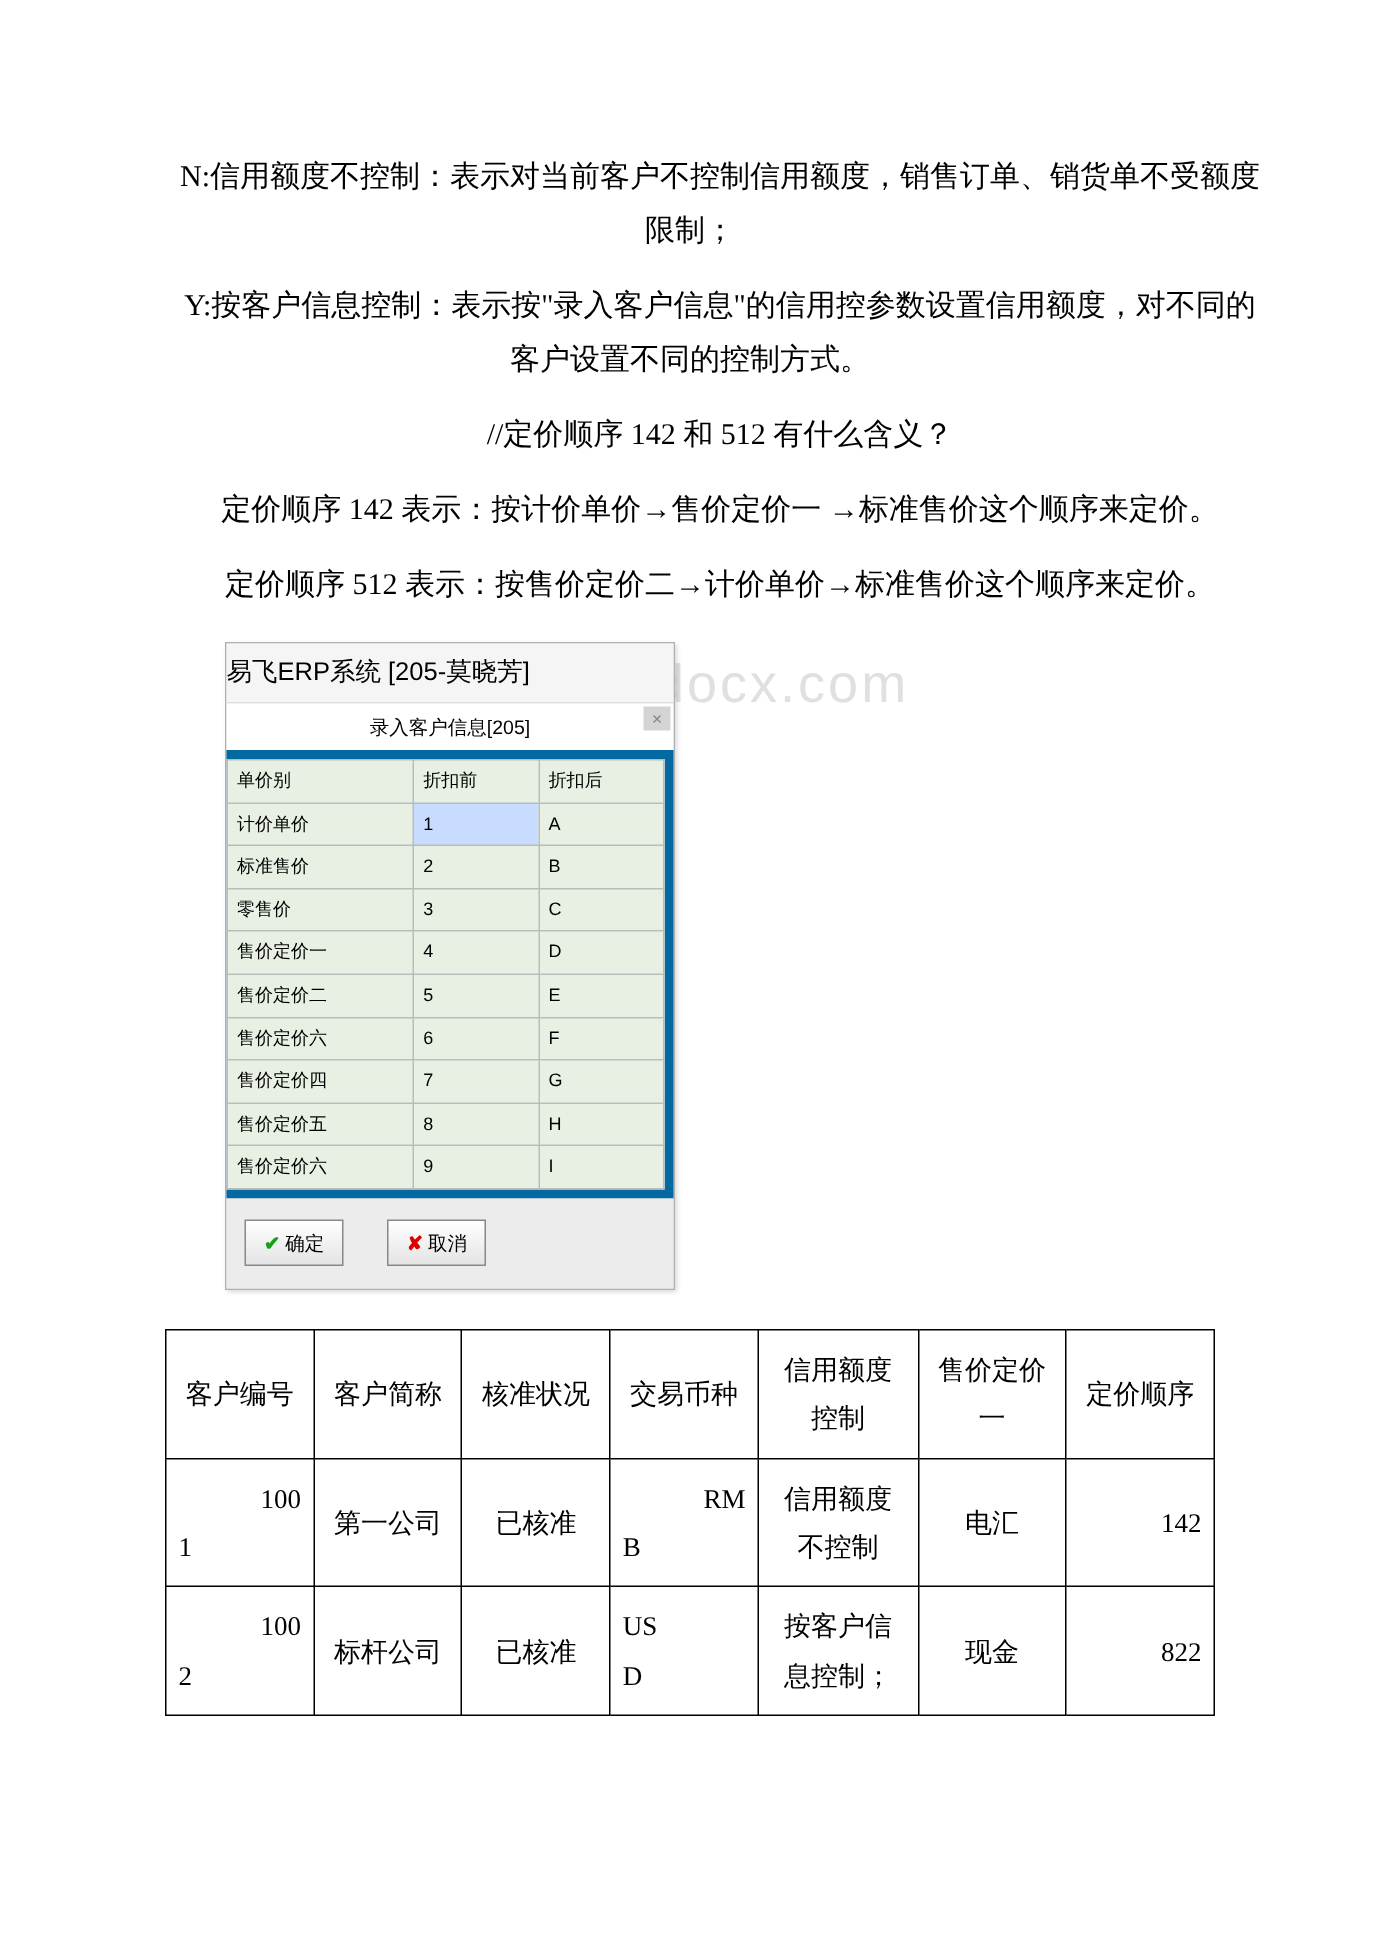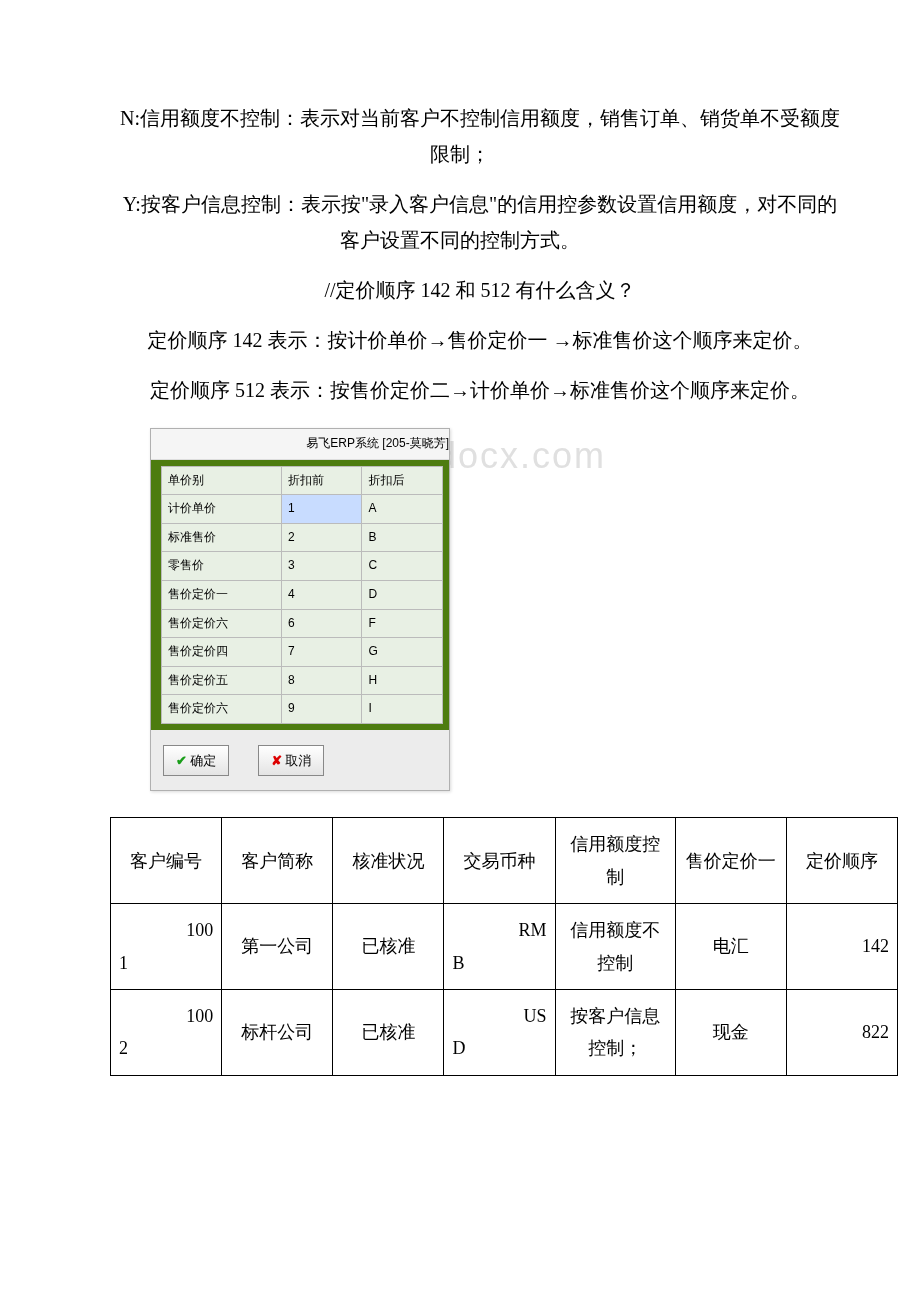--- a/index.html
+++ b/index.html
@@ -20,23 +20,23 @@
     .dialog-wrap {
       margin: 20px 0 20px 70px;
       width: 300px;
       border: 1px solid #b0b0b0;
       background: #ececec;
       box-shadow: 1px 1px 3px rgba(0,0,0,0.15);
       position: relative;
     }
     .dialog-title1 {
       background: #f5f5f5;
-      text-align: right;
+      text-align: left;
       font-family: "Microsoft YaHei", sans-serif;
-      font-size: 12px;
+      font-size: 17px;
       padding: 4px 0;
       border-bottom: 1px solid #ddd;
     }
     .dialog-title2 {
       background: #fff;
       text-align: center;
       font-family: "SimSun", sans-serif;
       font-size: 13px;
       padding: 4px 0;
       position: relative;
@@ -47,22 +47,22 @@
       top: 2px;
       width: 18px;
       height: 16px;
       background: #d4d4d4;
       color: #888;
       font-size: 12px;
       line-height: 16px;
       text-align: center;
     }
     .dialog-grid-wrap {
-      background: #4d7c0f;
-      padding: 6px 6px 6px 10px;
+      background: #0369a1;
+      padding: 6px 6px 6px 0;
     }
     .dialog-grid {
       border-collapse: collapse;
       width: 100%;
       font-size: 12px;
       font-family: "SimSun", sans-serif;
       background: #fff;
     }
     .dialog-grid th, .dialog-grid td {
       border: 1px solid #bbb;
@@ -95,21 +95,21 @@
       font-size: 36px;
       color: #e0e0e0;
       letter-spacing: 2px;
       font-family: Arial, sans-serif;
       pointer-events: none;
       z-index: 0;
     }
     .rel { position: relative; }
     .data-table {
       border-collapse: collapse;
-      width: 788px;
+      width: 700px;
       margin-left: 30px;
       margin-top: 26px;
       table-layout: fixed;
     }
     .data-table th, .data-table td {
       border: 1px solid #000;
       padding: 10px 8px;
       font-size: 18px;
       vertical-align: middle;
     }
@@ -124,20 +124,24 @@
 <p class="para">Y:按客户信息控制：表示按"录入客户信息"的信用控参数设置信用额度，对不同的客户设置不同的控制方式。</p>
 <p class="para">//定价顺序 142 和 512 有什么含义？</p>
 <p class="para">定价顺序 142 表示：按计价单价→售价定价一 →标准售价这个顺序来定价。</p>
 <p class="para">定价顺序 512 表示：按售价定价二→计价单价→标准售价这个顺序来定价。</p>
 
 <div class="rel">
   <div class="watermark">www.bdocx.com</div>
 
   <div class="dialog-wrap">
     <div class="dialog-title1">易飞ERP系统 [205-莫晓芳]</div>
+    <div class="dialog-title2">
+      <span>录入客户信息[205]</span>
+      <span class="dialog-close">×</span>
+    </div>
     <div class="dialog-grid-wrap">
       <table class="dialog-grid">
         <thead>
           <tr>
             <th>单价别</th>
             <th>折扣前</th>
             <th>折扣后</th>
           </tr>
         </thead>
         <tbody>
@@ -153,20 +157,25 @@
           </tr>
           <tr>
             <td class="col1">零售价</td>
             <td>3</td>
             <td>C</td>
           </tr>
           <tr>
             <td class="col1">售价定价一</td>
             <td>4</td>
             <td>D</td>
+          </tr>
+          <tr>
+            <td class="col1">售价定价二</td>
+            <td>5</td>
+            <td>E</td>
           </tr>
           <tr>
             <td class="col1">售价定价六</td>
             <td>6</td>
             <td>F</td>
           </tr>
           <tr>
             <td class="col1">售价定价四</td>
             <td>7</td>
             <td>G</td>
@@ -226,21 +235,21 @@
       <td>142</td>
     </tr>
     <tr>
       <td>
         <div style="text-align:right">100</div>
         <div style="text-align:left">2</div>
       </td>
       <td class="ctr">标杆公司</td>
       <td class="ctr">已核准</td>
       <td>
-        <div style="text-align:right">US</div>
+        <div style="text-align:left">US</div>
         <div style="text-align:left">D</div>
       </td>
       <td class="ctr">按客户信息控制；</td>
       <td class="ctr">现金</td>
       <td>822</td>
     </tr>
   </tbody>
 </table>
 
 </body></html>

